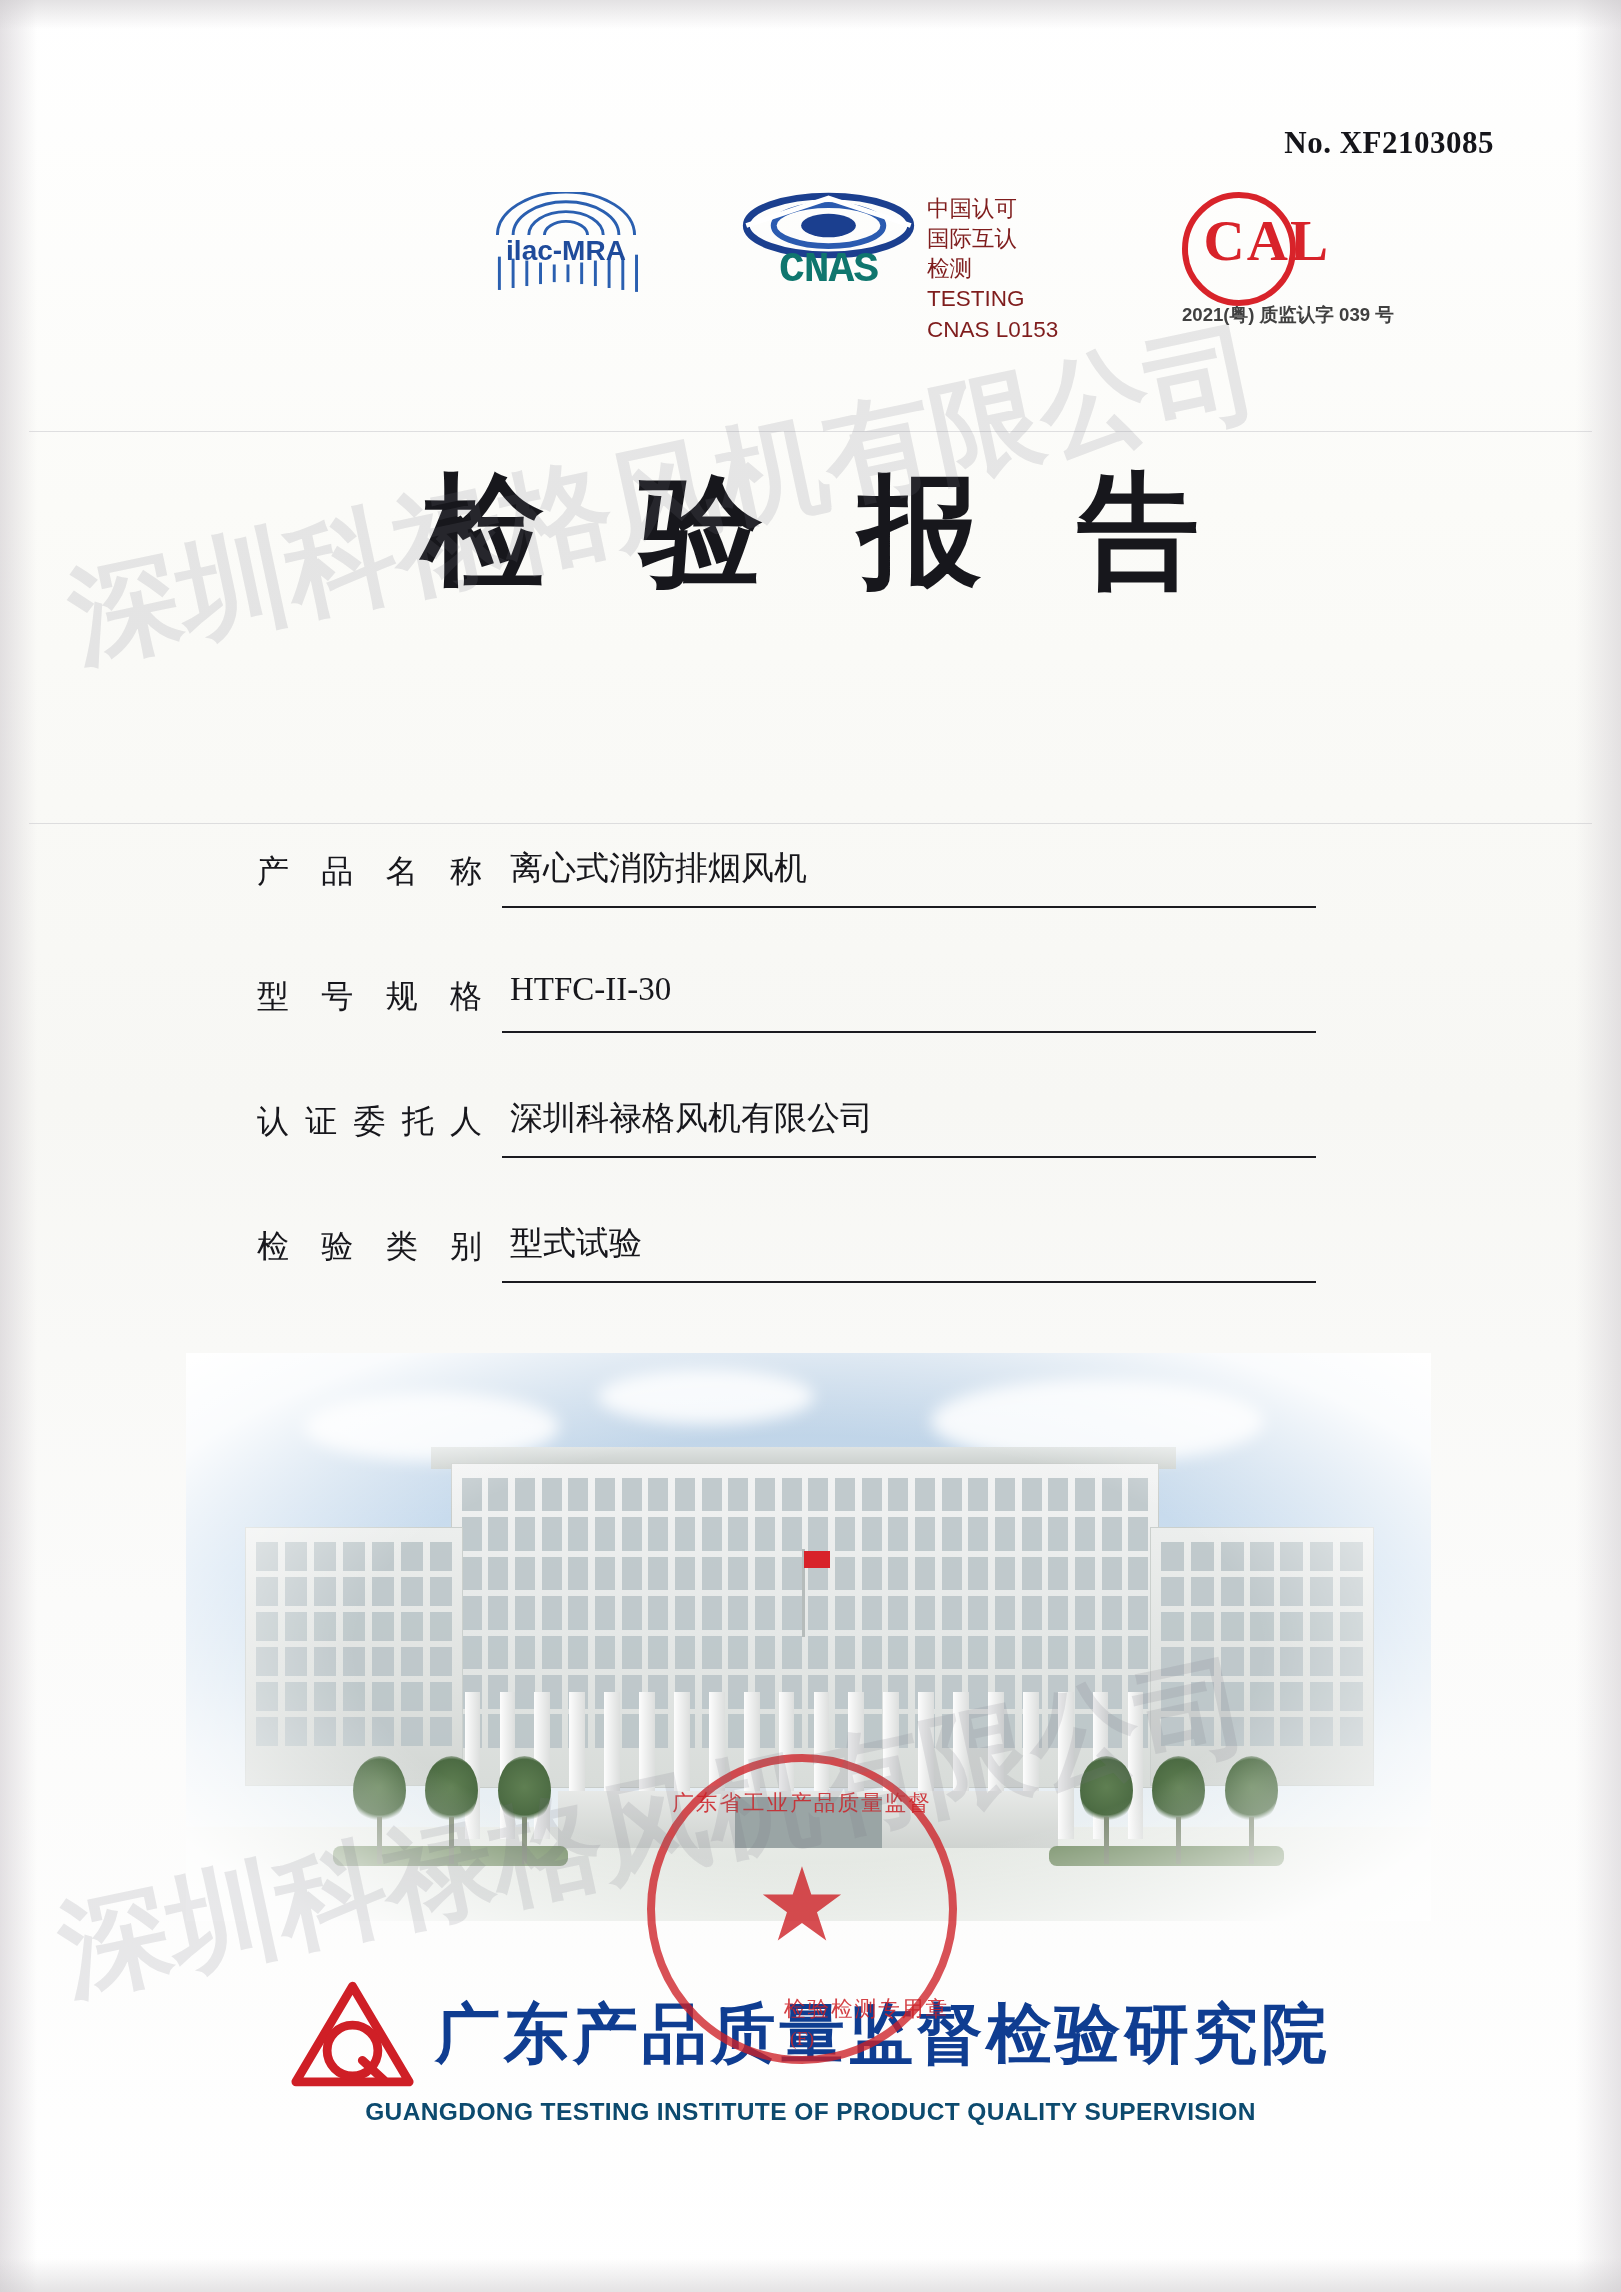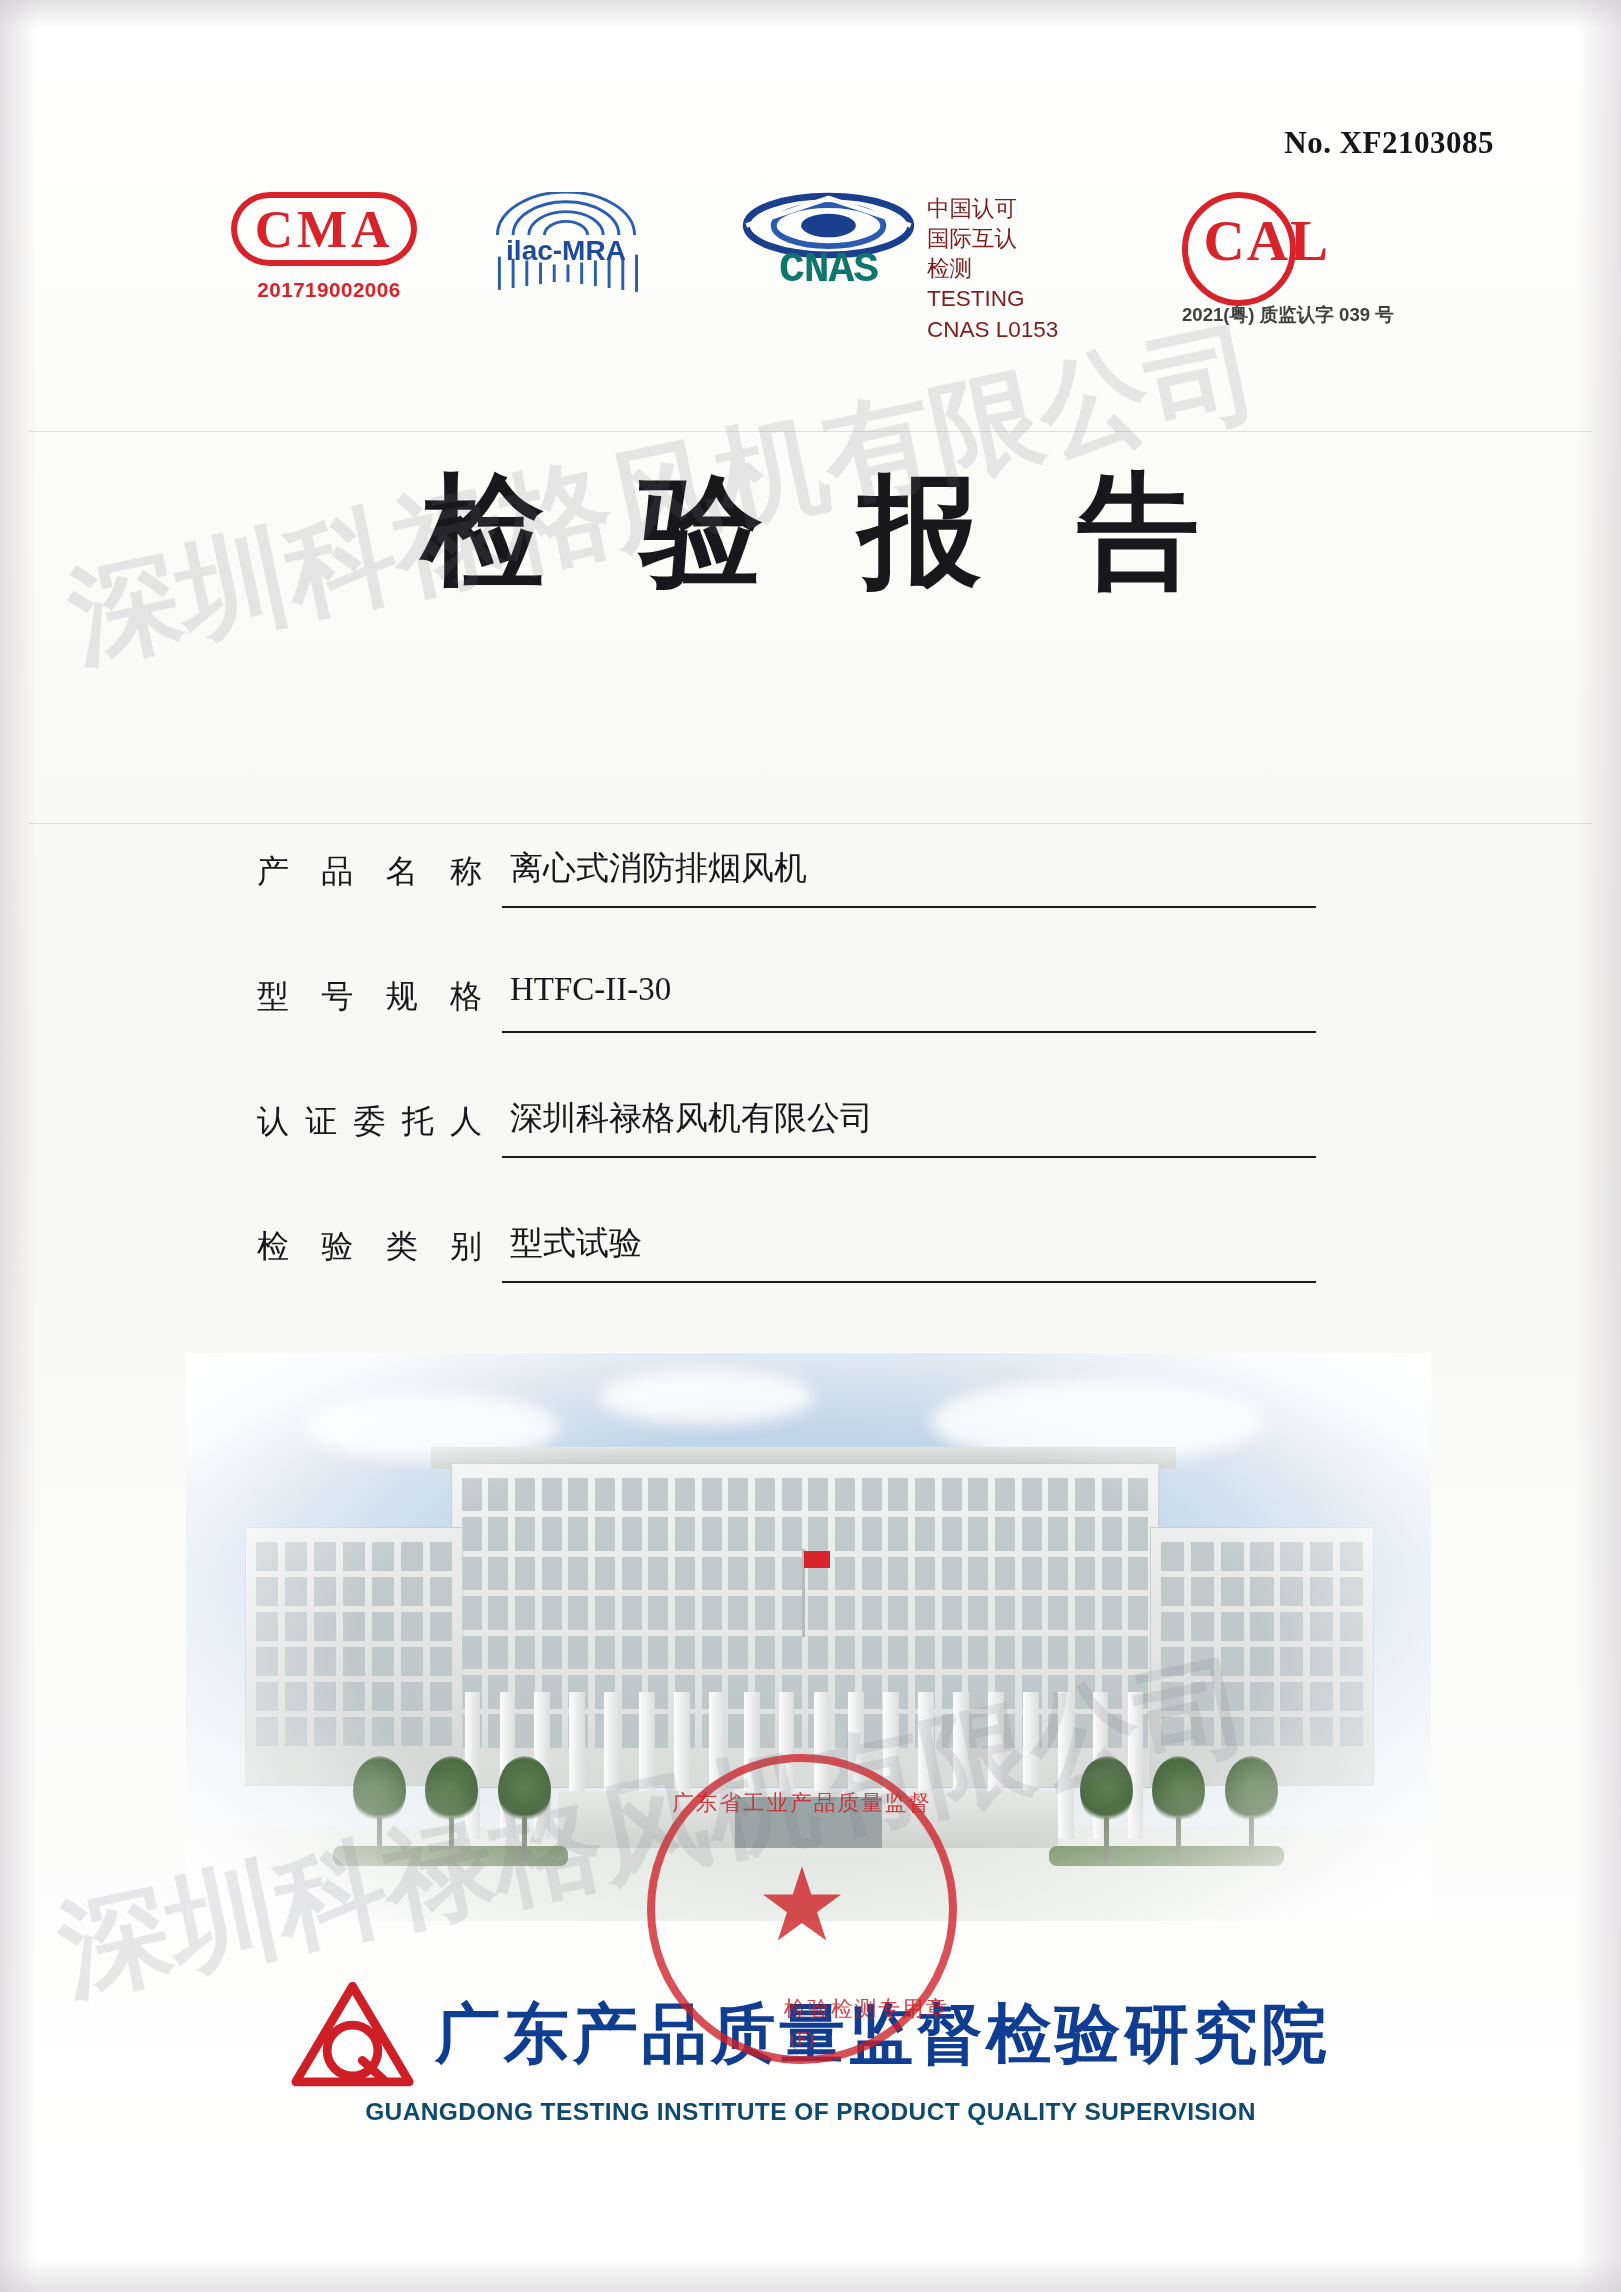--- a/index.html
+++ b/index.html
@@ -521,27 +521,20 @@
 </head>
 <body>
 
 <div class="page">
   <div class="paper-tint"></div>
 
   <div class="report-no">No. XF2103085</div>
 
   <div class="logos">
 
-    <div class="logo cma">
-      <div class="cma-mark">
-        <div class="outer"></div>
-        <div class="letters">CMA</div>
-      </div>
-      <div class="cma-num">201719002006</div>
-    </div>
 
     <div class="logo ilac">
       <div class="ilac-box">
         <svg class="ilac-arcs" viewBox="0 0 196 116">
           <g fill="none" stroke="#2a5fb0" stroke-width="3">
             <path d="M28 44 A70 44 0 0 1 168 44"></path>
             <path d="M44 44 A54 34 0 0 1 152 44"></path>
             <path d="M60 44 A38 24 0 0 1 136 44"></path>
             <path d="M76 44 A22 14 0 0 1 120 44"></path>
           </g>

